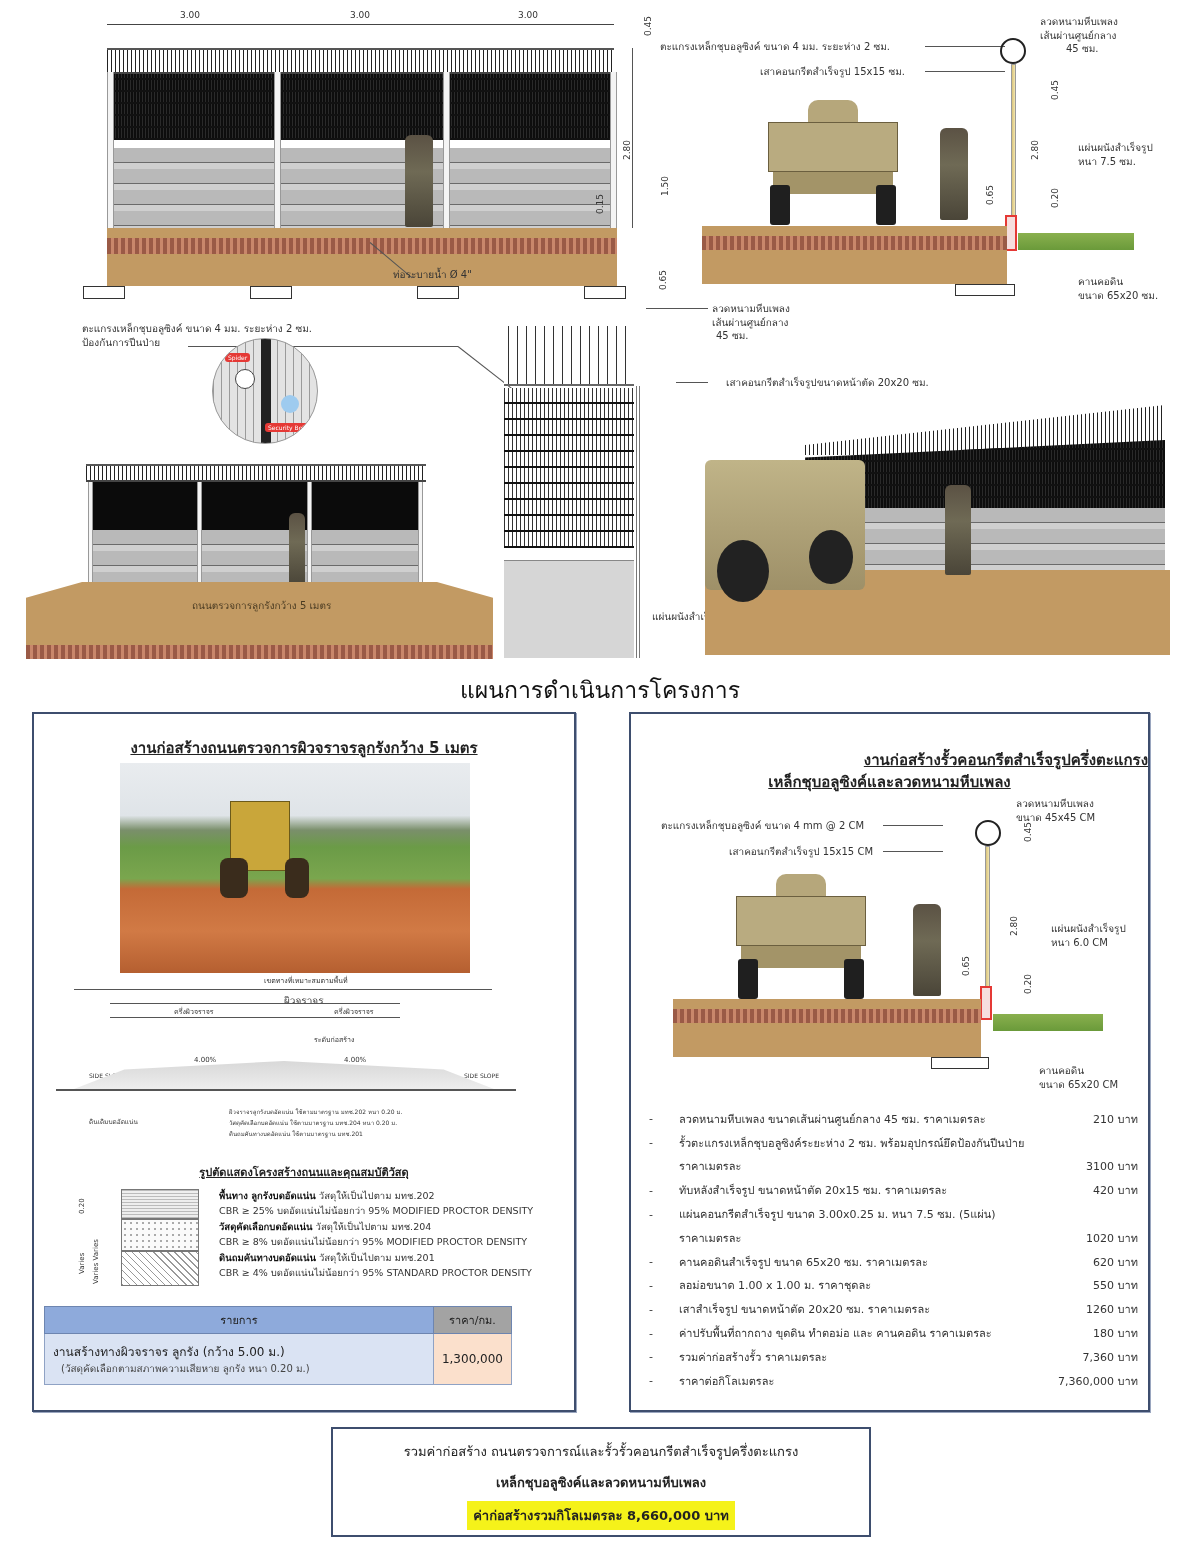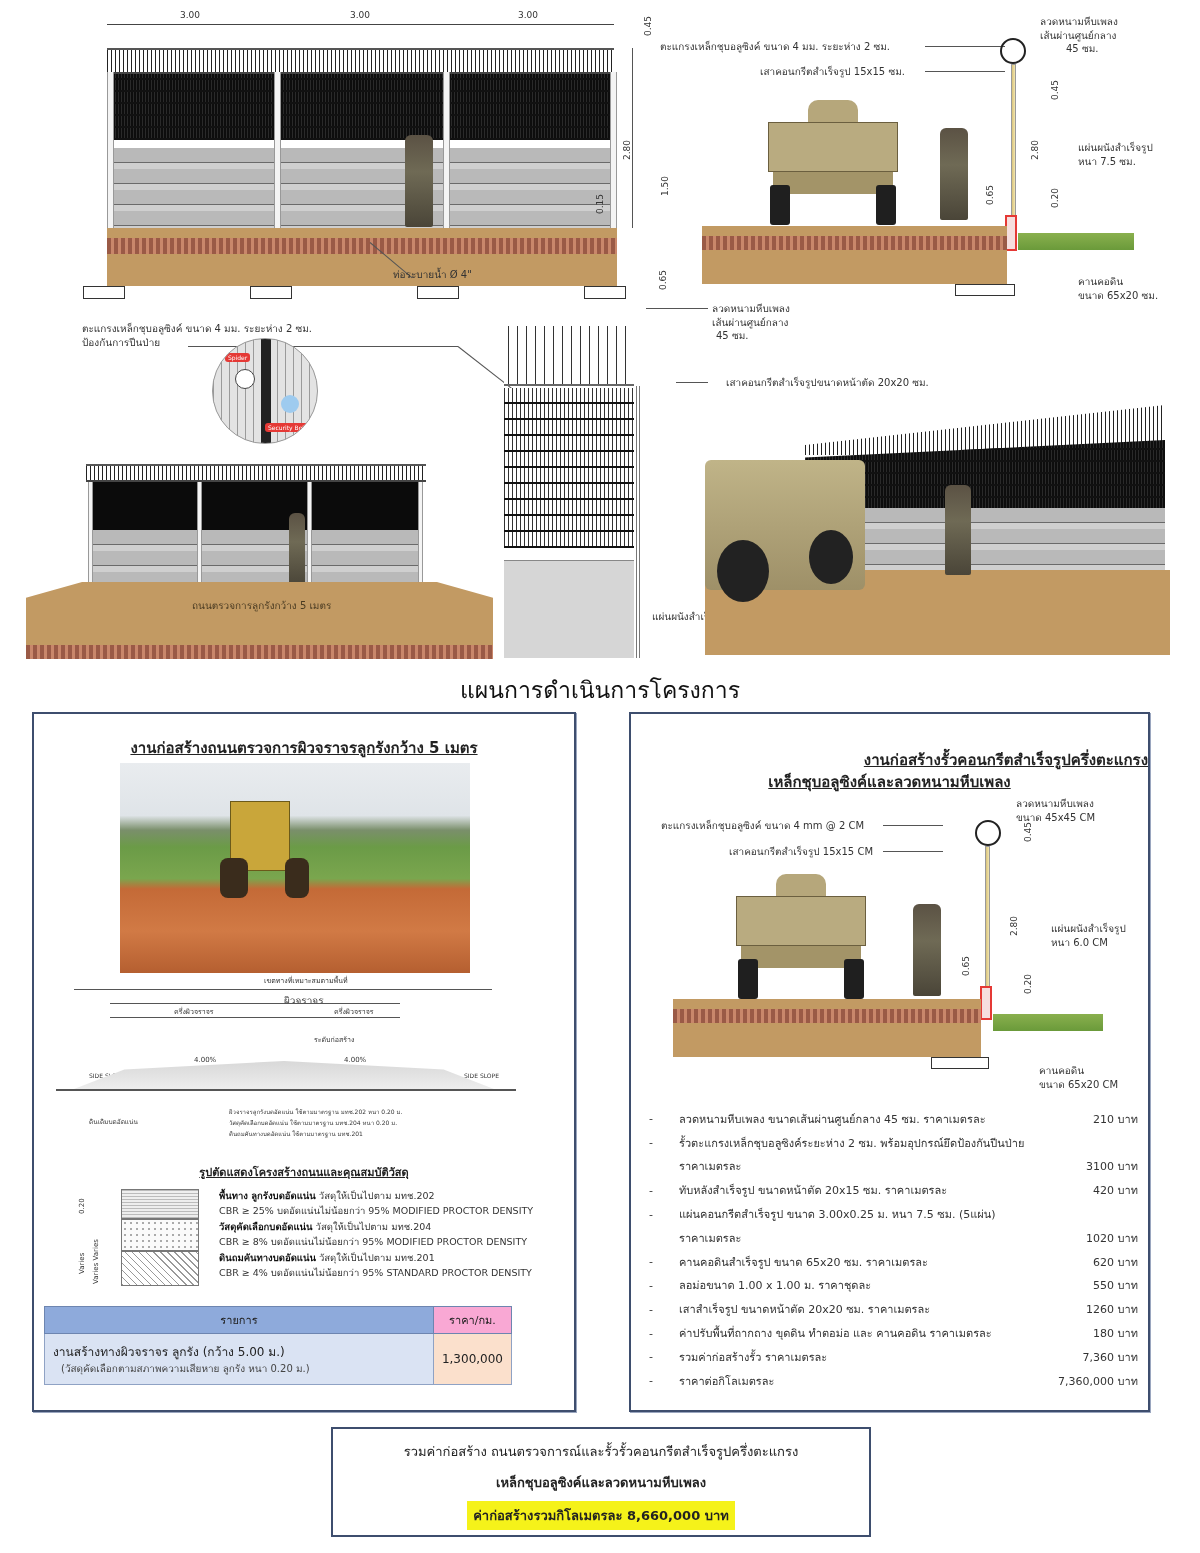--- a/index.html
+++ b/index.html
@@ -44,21 +44,21 @@
 
   .road-photo { position: absolute; background:
       linear-gradient(180deg, #e9ecef 0%, #dfe4e8 25%, #7a8f6b 32%, #6b9b47 40%, #7aa64e 55%, #c46a37 60%, #d17a45 80%, #b55f30 100%); }
 
   .layer { position: absolute; border: 1px solid #777; }
   .layer-text { position: absolute; font-size: 9.5px; color: #333; line-height: 1.55; }
   .layer-text b { color: #111; }
 
   table.price { position: absolute; border-collapse: collapse; font-size: 11px; }
   table.price th { background: #8eaadb; font-weight: normal; padding: 4px 6px; border: 1px solid #6d85b0; }
-  table.price th.price-h { background: #f9a8d4; }
+  table.price th.price-h { background: #a3a3a3; }
   table.price td { background: #dae3f3; padding: 8px 8px; border: 1px solid #8fa2c4; vertical-align: middle; }
   table.price td.price-v { background: #fbe0cc; text-align: center; font-size: 12px; }
   .td-sub { font-size: 10px; color: #444; margin-left: 8px; }
 
   .cost-list { position: absolute; font-size: 11px; color: #333; }
   .cost-row { display: flex; height: 23.8px; align-items: center; }
   .cost-bullet { width: 30px; text-align: left; }
   .cost-desc { width: 340px; white-space: nowrap; overflow: visible; }
   .cost-val { flex: 1; text-align: right; padding-right: 6px; white-space: nowrap; }
 

